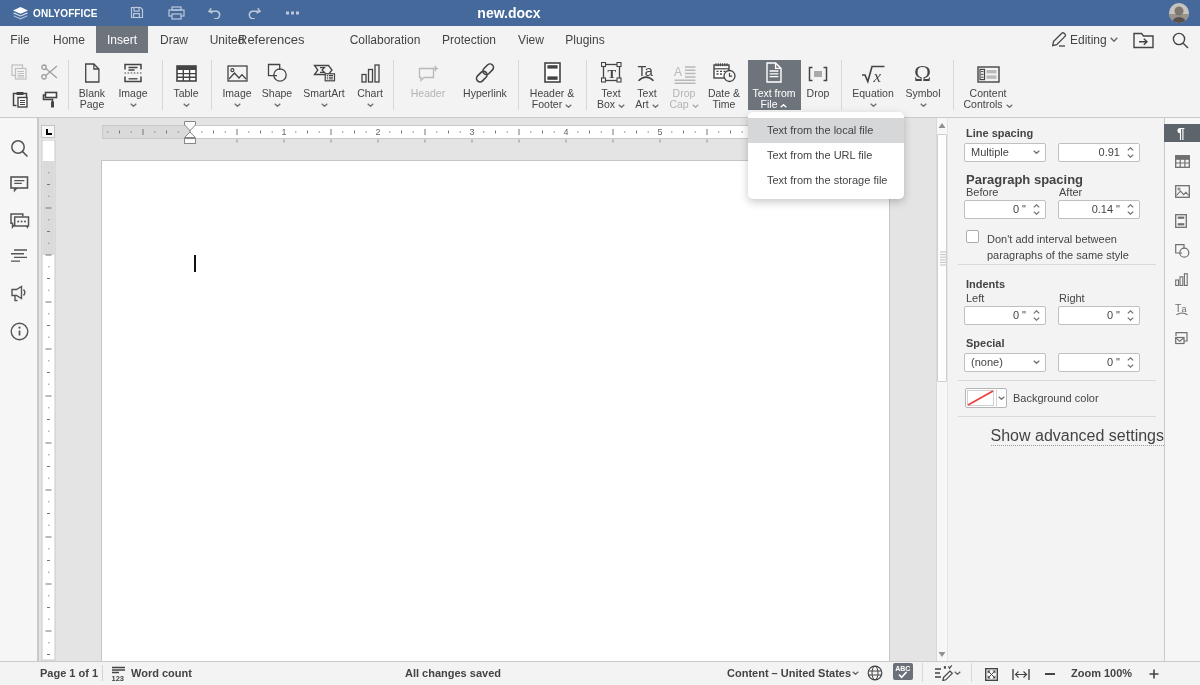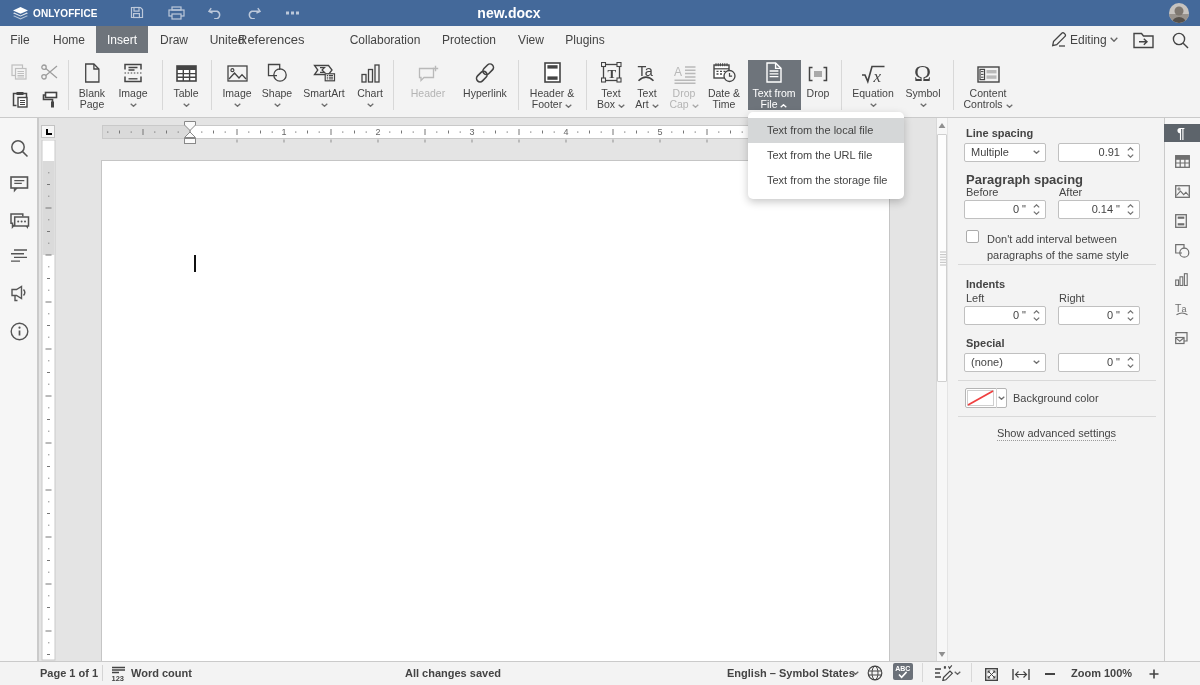--- a/index.html
+++ b/index.html
@@ -700,33 +700,33 @@
       </svg>
     </div>
 <div class="abs" style="left:996px;top:388px;width:1px;height:20px;background:#d5d5d5"></div>
 <div class="abs" style="left:998px;top:396px">
       <svg width="7" height="4" viewBox="0 0 7 4">
         <path d="M0.7 0.7 L3.5 3.3 L6.3 0.7" fill="none" stroke="#707070" stroke-width="1.3"></path>
       </svg>
     </div>
 <div class="abs" style="left:1013px;top:392px;font-size:11px;color:#444">Background color</div>
 <div class="abs" style="left:958px;top:416px;width:198px;height:1px;background:#d9d9d9"></div>
-<div class="abs" style="left:949px;top:427px;width:215px;text-align:center;font-size:11px;color:#444"><span style="border-bottom:1px dotted #9a9a9a;padding-bottom:1px">Show advanced settings</span></div>
+<div class="abs" style="left:949px;top:427px;width:215px;text-align:right;font-size:16px;color:#444"><span style="border-bottom:1px dotted #9a9a9a;padding-bottom:1px">Show advanced settings</span></div>
 <div class="abs" style="left:0;top:661px;width:1200px;height:24px;background:#f3f3f3;border-top:1px solid #cacaca"></div>
 <div class="abs" style="left:40px;top:661px;height:24px;line-height:25px;font-size:11px;font-weight:bold;color:#444">Page 1 of 1</div>
 <div class="abs" style="left:102px;top:665px;width:1px;height:16px;background:#d4d4d4"></div>
 <div class="abs" style="left:111px;top:666px">
       <svg width="15" height="15" viewBox="0 0 15 15">
         <path d="M1 1.5 h13 M1 4 h13 M1 6.5 h7" stroke="#444444" stroke-width="1.3"></path>
 <text x="0.5" y="14.5" font-family="Liberation Sans" font-size="7.5" font-weight="bold" fill="#444444">123</text>
       </svg>
     </div>
 <div class="abs" style="left:131px;top:661px;height:24px;line-height:25px;font-size:11px;font-weight:bold;color:#444">Word count</div>
 <div class="abs" style="left:405px;top:661px;height:24px;line-height:25px;font-size:11px;font-weight:bold;color:#444">All changes saved</div>
-<div class="abs" style="left:727px;top:661px;height:24px;line-height:25px;font-size:11px;font-weight:bold;color:#444">English – Symbol States</div>
+<div class="abs" style="left:727px;top:661px;height:24px;line-height:25px;font-size:11px;font-weight:bold;color:#444">Content – United States</div>
 <div class="abs" style="left:852px;top:671px">
       <svg width="7" height="4" viewBox="0 0 7 4">
         <path d="M0.7 0.7 L3.5 3.3 L6.3 0.7" fill="none" stroke="#666" stroke-width="1.3"></path>
       </svg>
     </div>
 <div class="abs" style="left:867px;top:665px">
       <svg width="16" height="16" viewBox="0 0 16 16">
         <circle cx="8" cy="8" r="6.8" fill="none" stroke="#444444" stroke-width="1.2"></circle>
 <ellipse cx="8" cy="8" rx="3" ry="6.8" fill="none" stroke="#444444" stroke-width="1"></ellipse>
 <path d="M1.4 6 h13.2 M1.4 10 h13.2" stroke="#444444" stroke-width="1"></path>

